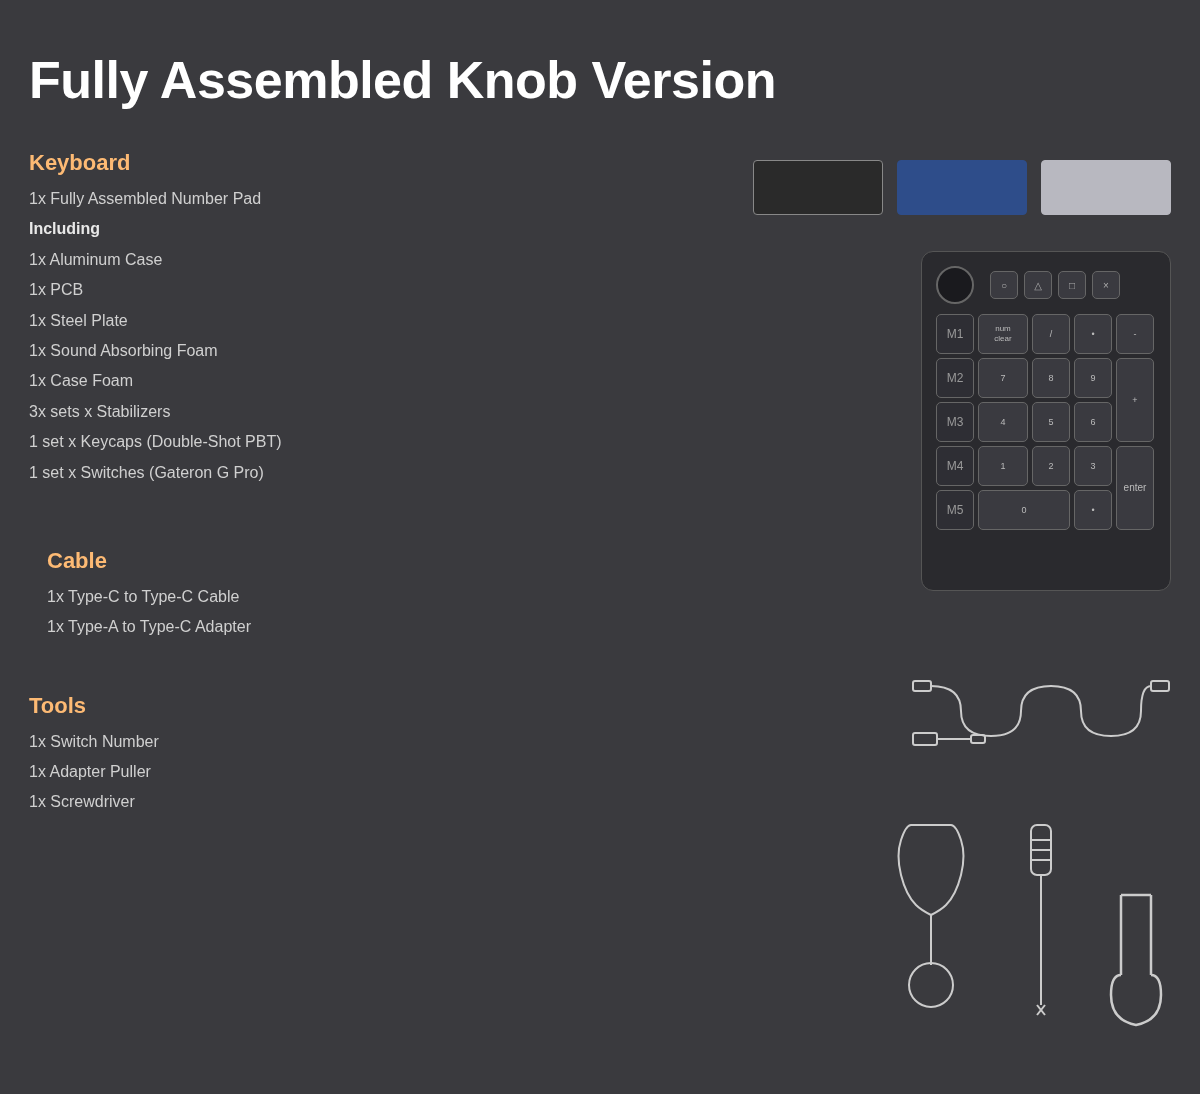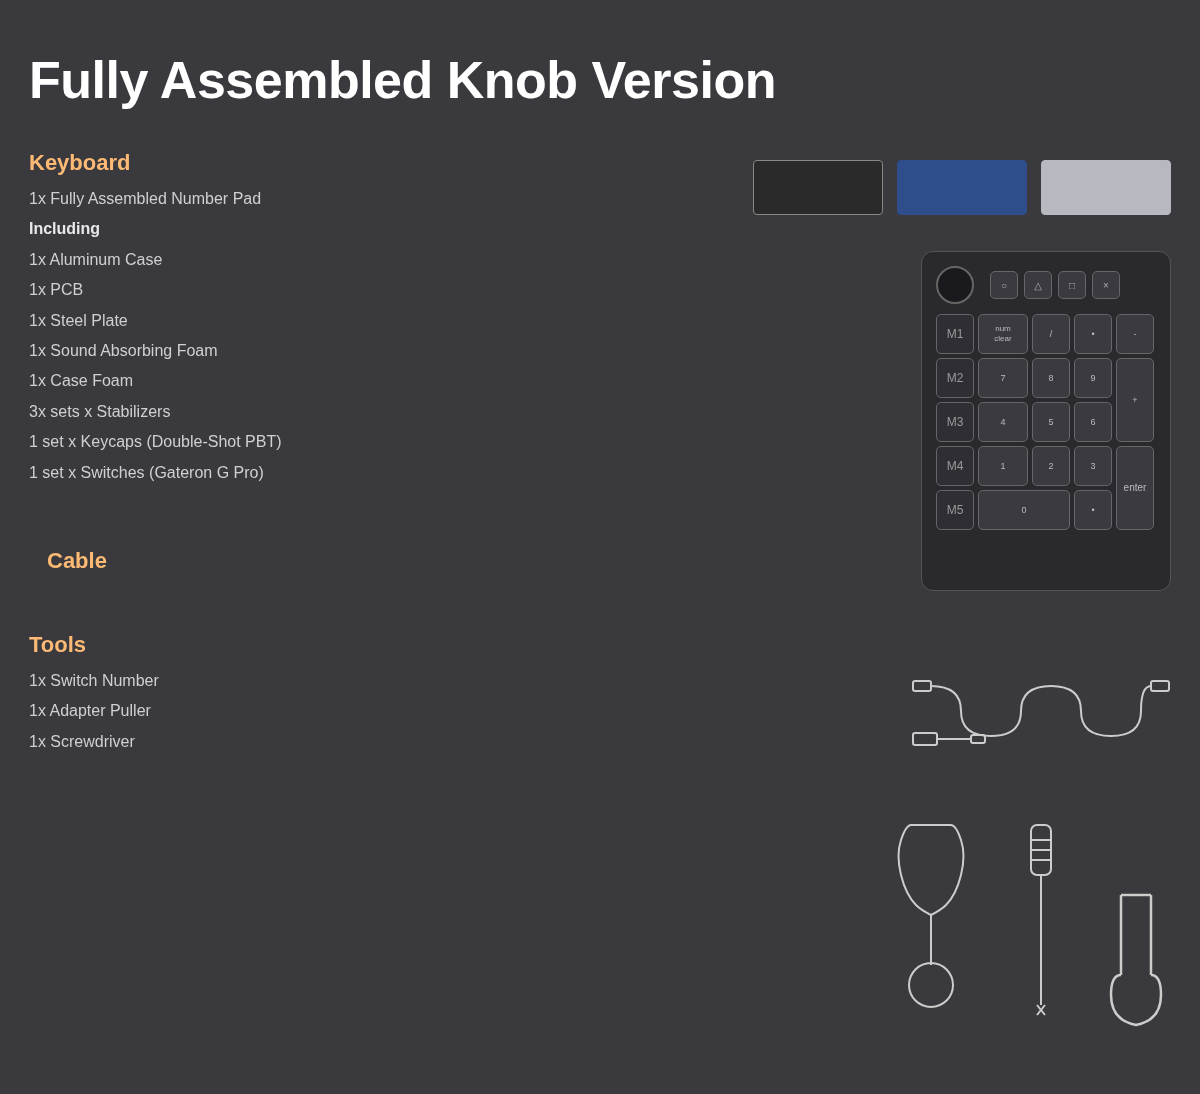--- a/index.html
+++ b/index.html
@@ -193,20 +193,24 @@
           <li>1x Sound Absorbing Foam</li>
           <li>1x Case Foam</li>
           <li>3x sets x Stabilizers</li>
           <li>1 set x Keycaps (Double-Shot PBT)</li>
           <li>1 set x Switches (Gateron G Pro)</li>
         </ul>
       </div>
 
       <div class="section" style="margin-top: 30px; margin-left: 18px;">
         <div class="section-title">Cable</div>
+        <ul class="item-list">
+          <li>1x Type-C to Type-C Cable</li>
+          <li>1x Type-A to Type-C Adapter</li>
+        </ul>
       </div>
 
       <div class="section" style="margin-top: 20px;">
         <div class="section-title">Tools</div>
         <ul class="item-list">
           <li>1x Switch Number</li>
           <li>1x Adapter Puller</li>
           <li>1x Screwdriver</li>
         </ul>
       </div>

